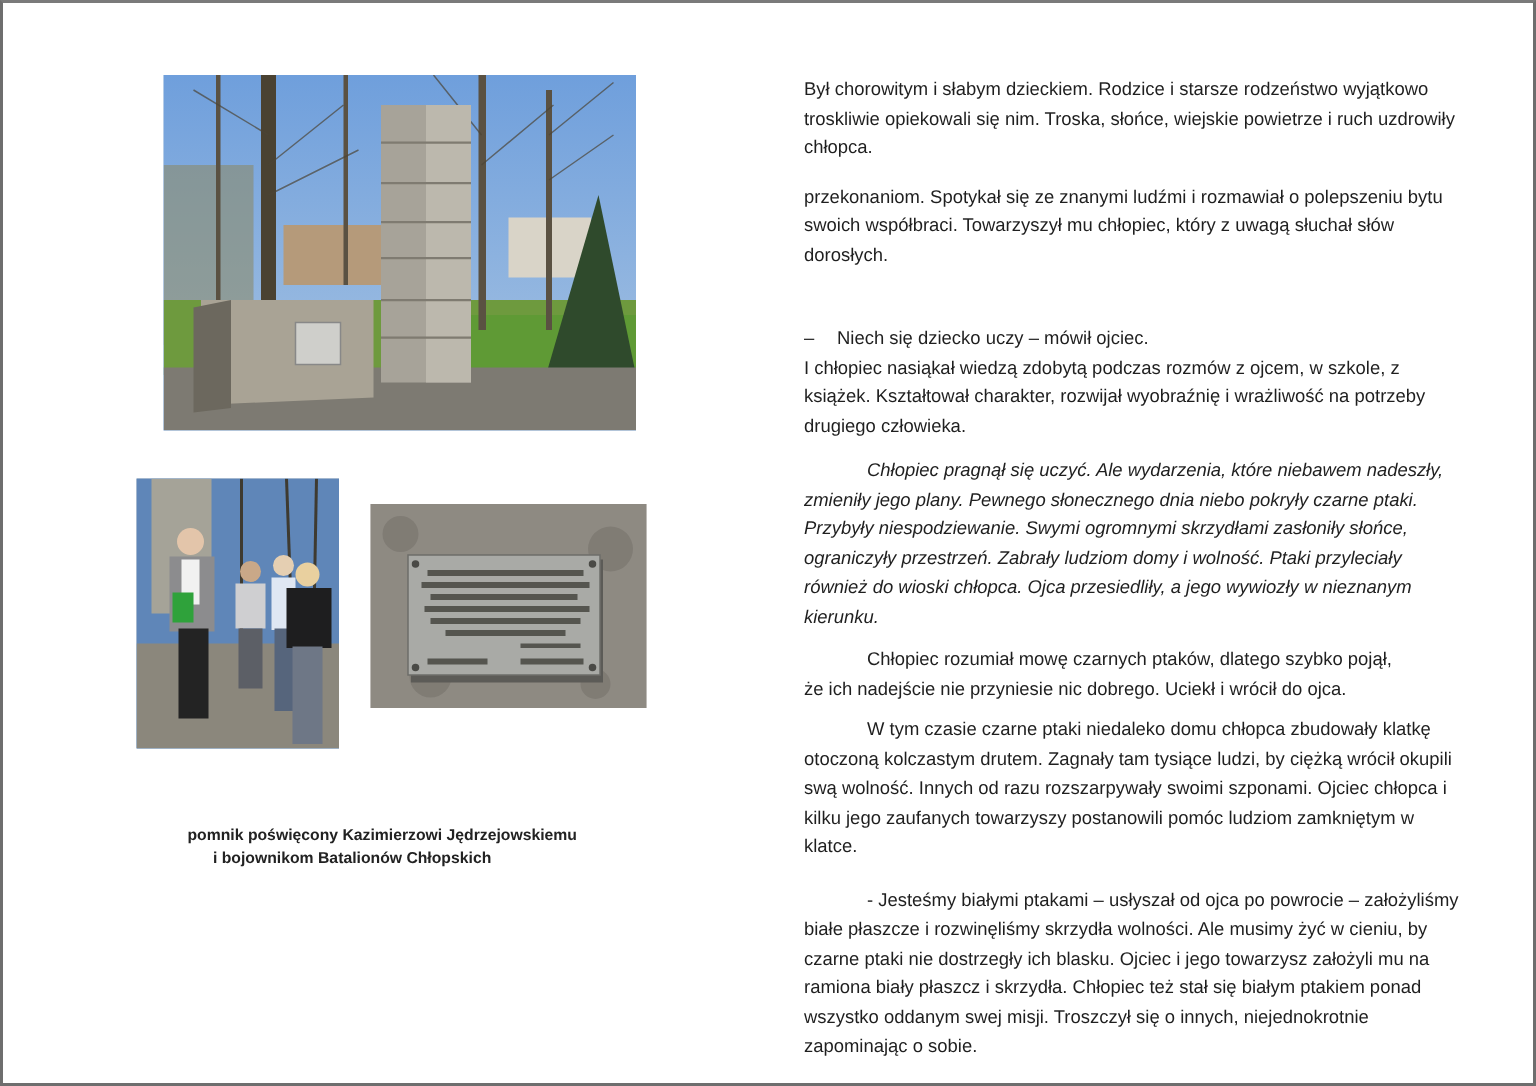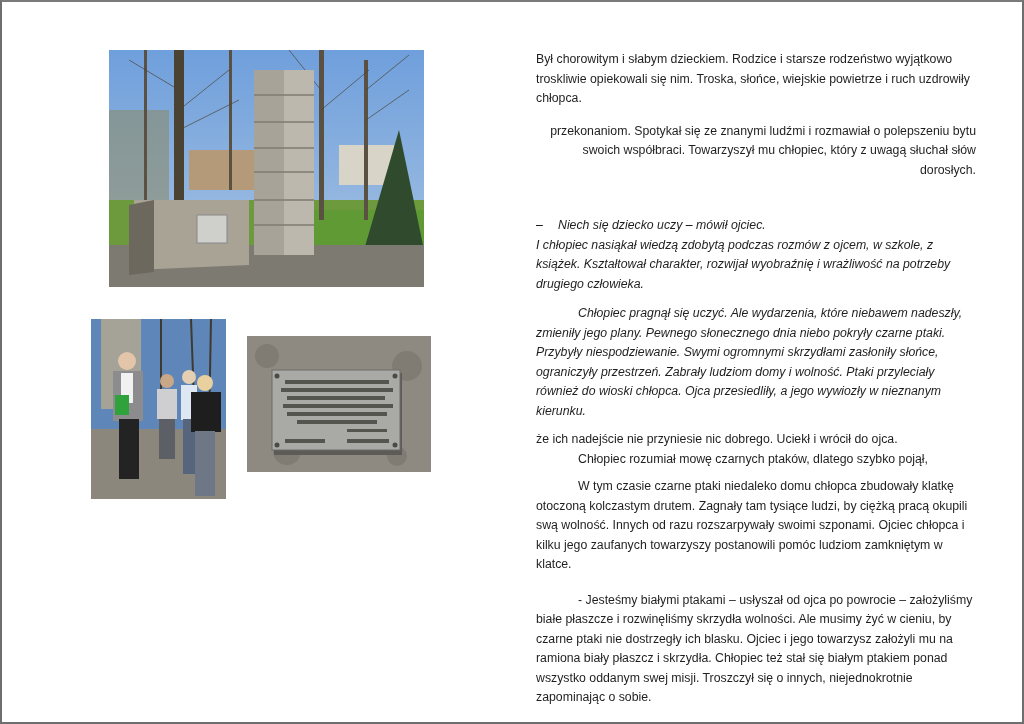--- a/index.html
+++ b/index.html
@@ -26,22 +26,22 @@
   .caption .l2 { padding-left: 17px; display:block; }
 
   .text {
     position: absolute; left: 534px; top: 48px; width: 440px;
     font-size: 12.3px; line-height: 19.5px; color: #1f1f1f;
   }
   .text p { margin: 0; }
   .ind { text-indent: 42px; }
   .dropcap { font-size: 16px; font-weight: bold; }
   .gap1 { margin-top: 9px !important; }
-  .gap2 { margin-top: 13px !important; text-align: right; }
-  .gap3 { margin-top: 36px !important; font-style: italic; }
+  .gap2 { margin-top: 13px !important; }
+  .gap3 { margin-top: 36px !important; }
   .gap4 { margin-top: 10px !important; font-style: italic; }
   .gap5 { margin-top: 9px !important; }
   .gap6 { margin-top: 8px !important; }
   .gap7 { margin-top: 16px !important; }
   .dash { display: inline-block; width: 22px; }
   .line { display: block; }
 </style>
 </head>
 <body>
 
@@ -148,31 +148,35 @@
       </g>
       <g fill="#4a4a46">
           <circle cx="30" cy="40" r="2.5"></circle>
           <circle cx="148" cy="40" r="2.5"></circle>
           <circle cx="30" cy="109" r="2.5"></circle>
           <circle cx="148" cy="109" r="2.5"></circle>
         </g>
     </svg>
   </div>
 
+  <div class="caption">
+    <span class="line">pomnik poświęcony Kazimierzowi Jędrzejowskiemu</span>
+    <span class="line l2">i bojownikom Batalionów Chłopskich</span>
+  </div>
 
   <div class="text">
     <p>
       <span>Był chorowitym i słabym dzieckiem. Rodzice i starsze rodzeństwo wyjątkowo troskliwie opiekowali się nim. Troska, słońce, wiejskie powietrze i ruch uzdrowiły chłopca.</span>
     </p>
     <p class="gap2">przekonaniom.  Spotykał się ze znanymi ludźmi i rozmawiał o polepszeniu bytu swoich współbraci. Towarzyszył mu chłopiec, który z uwagą słuchał słów dorosłych.</p>
     <p class="gap3">
       <span class="line"><span class="dash">–</span><span>Niech się dziecko uczy – mówił ojciec.</span></span>
       <span>I chłopiec nasiąkał wiedzą zdobytą podczas rozmów z ojcem, w szkole, z książek. Kształtował charakter, rozwijał wyobraźnię i wrażliwość na potrzeby drugiego człowieka.</span>
     </p>
     <p class="ind gap4">Chłopiec pragnął się uczyć. Ale wydarzenia, które niebawem nadeszły, zmieniły jego plany. Pewnego słonecznego dnia niebo pokryły czarne ptaki. Przybyły niespodziewanie. Swymi ogromnymi skrzydłami zasłoniły słońce, ograniczyły przestrzeń. Zabrały ludziom domy i wolność. Ptaki przyleciały również do wioski chłopca. Ojca przesiedliły, a jego wywiozły w nieznanym kierunku.</p>
     <p class="gap5">
+      <span class="line" style="padding-left:42px">Chłopiec rozumiał mowę czarnych ptaków, dlatego szybko pojął,</span>
       <span class="line">że ich nadejście nie przyniesie nic dobrego. Uciekł i wrócił do ojca.</span>
-      <span class="line" style="padding-left:42px">Chłopiec rozumiał mowę czarnych ptaków, dlatego szybko pojął,</span>
     </p>
-    <p class="ind gap6">W tym czasie czarne ptaki niedaleko domu chłopca zbudowały klatkę otoczoną kolczastym drutem. Zagnały tam tysiące ludzi, by ciężką pracą okupili swą wolność. Innych od razu rozszarpywały swoimi szponami. Ojciec chłopca i kilku jego zaufanych towarzyszy postanowili pomóc ludziom zamkniętym w klatce.</p>
+    <p class="ind gap6">W tym czasie czarne ptaki niedaleko domu chłopca zbudowały klatkę otoczoną kolczastym drutem. Zagnały tam tysiące ludzi, by ciężką wrócił okupili swą wolność. Innych od razu rozszarpywały swoimi szponami. Ojciec chłopca i kilku jego zaufanych towarzyszy postanowili pomóc ludziom zamkniętym w klatce.</p>
     <p class="ind gap7">- Jesteśmy białymi ptakami – usłyszał od ojca po powrocie – założyliśmy białe płaszcze i rozwinęliśmy skrzydła wolności. Ale musimy żyć w cieniu, by czarne ptaki nie dostrzegły ich blasku. Ojciec i jego towarzysz założyli mu na ramiona biały płaszcz i skrzydła. Chłopiec też stał się białym ptakiem ponad wszystko oddanym swej misji. Troszczył się o innych, niejednokrotnie zapominając o sobie.</p>
   </div>
 </div>
 
 </body></html>

